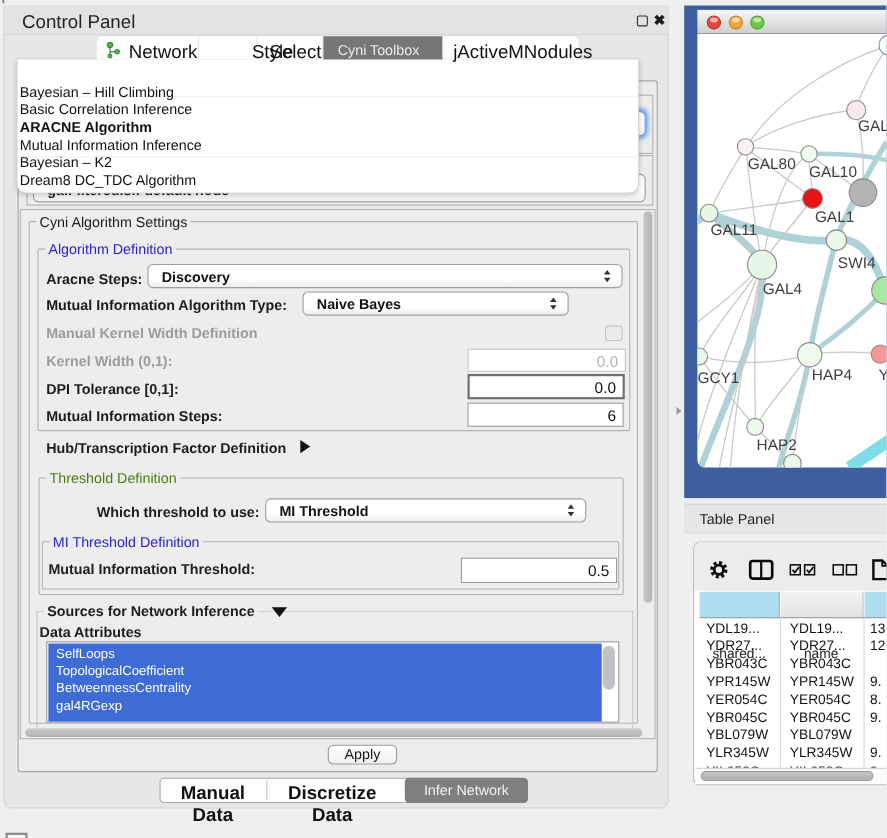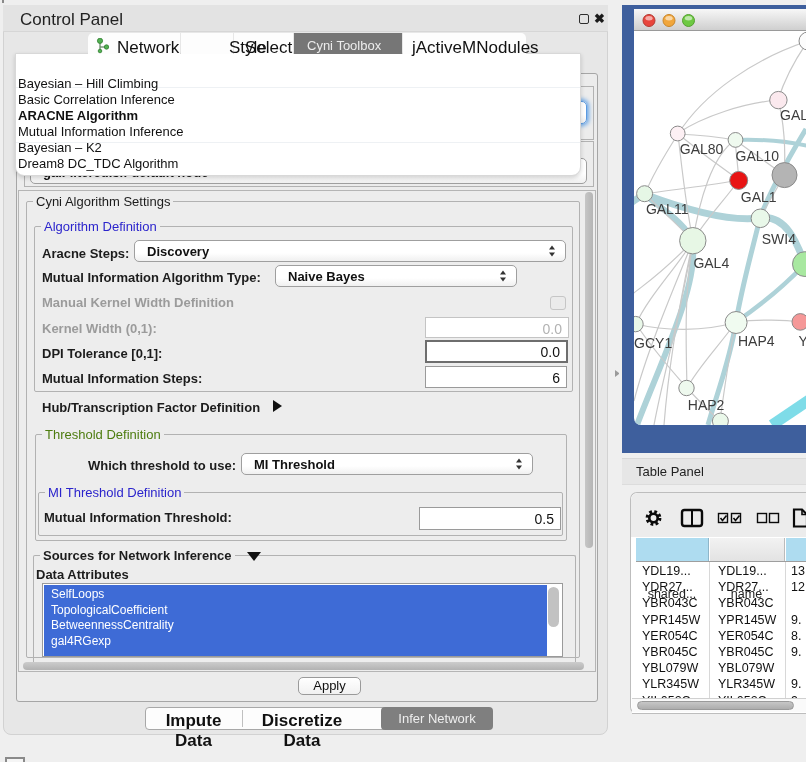--- a/index.html
+++ b/index.html
@@ -118,23 +118,23 @@
   <div style="position:absolute;left:1px;top:1px;width:503px;height:71px;background:#3e6bd6;color:#fff;font-size:12px;padding:2px 0 0 7px;line-height:15.6px;">SelfLoops<br>TopologicalCoefficient<br>BetweennessCentrality<br>gal4RGexp</div>
   <div style="position:absolute;left:505px;top:3px;width:11px;height:40px;background:#c2c2c2;border-radius:6px;"></div>
 </div>
 
 <div class="abs" style="left:23px;top:662px;width:561px;height:8px;background:linear-gradient(#cccccc,#b2b2b2);border-radius:4px;"></div>
 
 <div class="abs" style="left:274px;top:677px;width:63px;height:18px;background:linear-gradient(#ffffff,#f1f1f1);border:1px solid #9a9a9a;border-radius:5px;text-align:center;font-size:13px;color:#111;padding-top:0px;margin-left:24px;">Apply</div>
 
 <div class="abs" style="left:145px;top:707px;width:328px;height:23px;background:#fdfdfd;border:1px solid #a8a8a8;border-radius:4px;"></div>
 <div class="abs" style="left:242px;top:710px;width:1px;height:17px;background:#c0c0c0;"></div>
-<div class="abs tabtext bold" style="left:145px;top:711px;width:97px;">Impute Data</div>
+<div class="abs tabtext bold" style="left:145px;top:711px;width:97px;">Manual Data</div>
 <div class="abs tabtext bold" style="left:243px;top:711px;width:118px;">Discretize Data</div>
-<div class="abs" style="left:381px;top:707px;width:112px;height:23px;background:#7f7f7f;border-radius:4px;color:#efefef;font-size:13px;text-align:center;padding-top:4px;">Infer Network</div>
+<div class="abs" style="left:368px;top:707px;width:112px;height:23px;background:#7f7f7f;border-radius:4px;color:#efefef;font-size:13px;text-align:center;padding-top:4px;">Infer Network</div>
 
 <div class="abs" style="left:615px;top:370px;width:5px;height:7px;background:transparent;border-left:4px solid #9a9a9a;border-top:3px solid transparent;border-bottom:3px solid transparent;"></div>
 
 <div class="abs" style="left:5px;top:757px;width:20px;height:10px;background:#f5f5f5;border:2px solid #8a8a8a;"></div>
 
 <div class="abs" id="popup" style="left:15px;top:53px;width:566px;height:123px;background:#fff;border:1px solid #d8d8d8;border-radius:0 0 9px 9px;box-shadow:0 2px 4px rgba(0,0,0,0.16);font-size:13px;color:#111;">
   <div style="position:absolute;left:0;top:33px;width:100%;height:1px;background:#eef1f4;"></div>
   <div style="position:absolute;left:0;top:88px;width:100%;height:1px;background:#eef1f4;"></div>
   <div style="position:absolute;left:2px;top:22px;line-height:16px;">Bayesian – Hill Climbing<br>Basic Correlation Inference<br><b>ARACNE Algorithm</b><br>Mutual Information Inference<br>Bayesian – K2<br>Dream8 DC_TDC Algorithm</div>
 </div>

